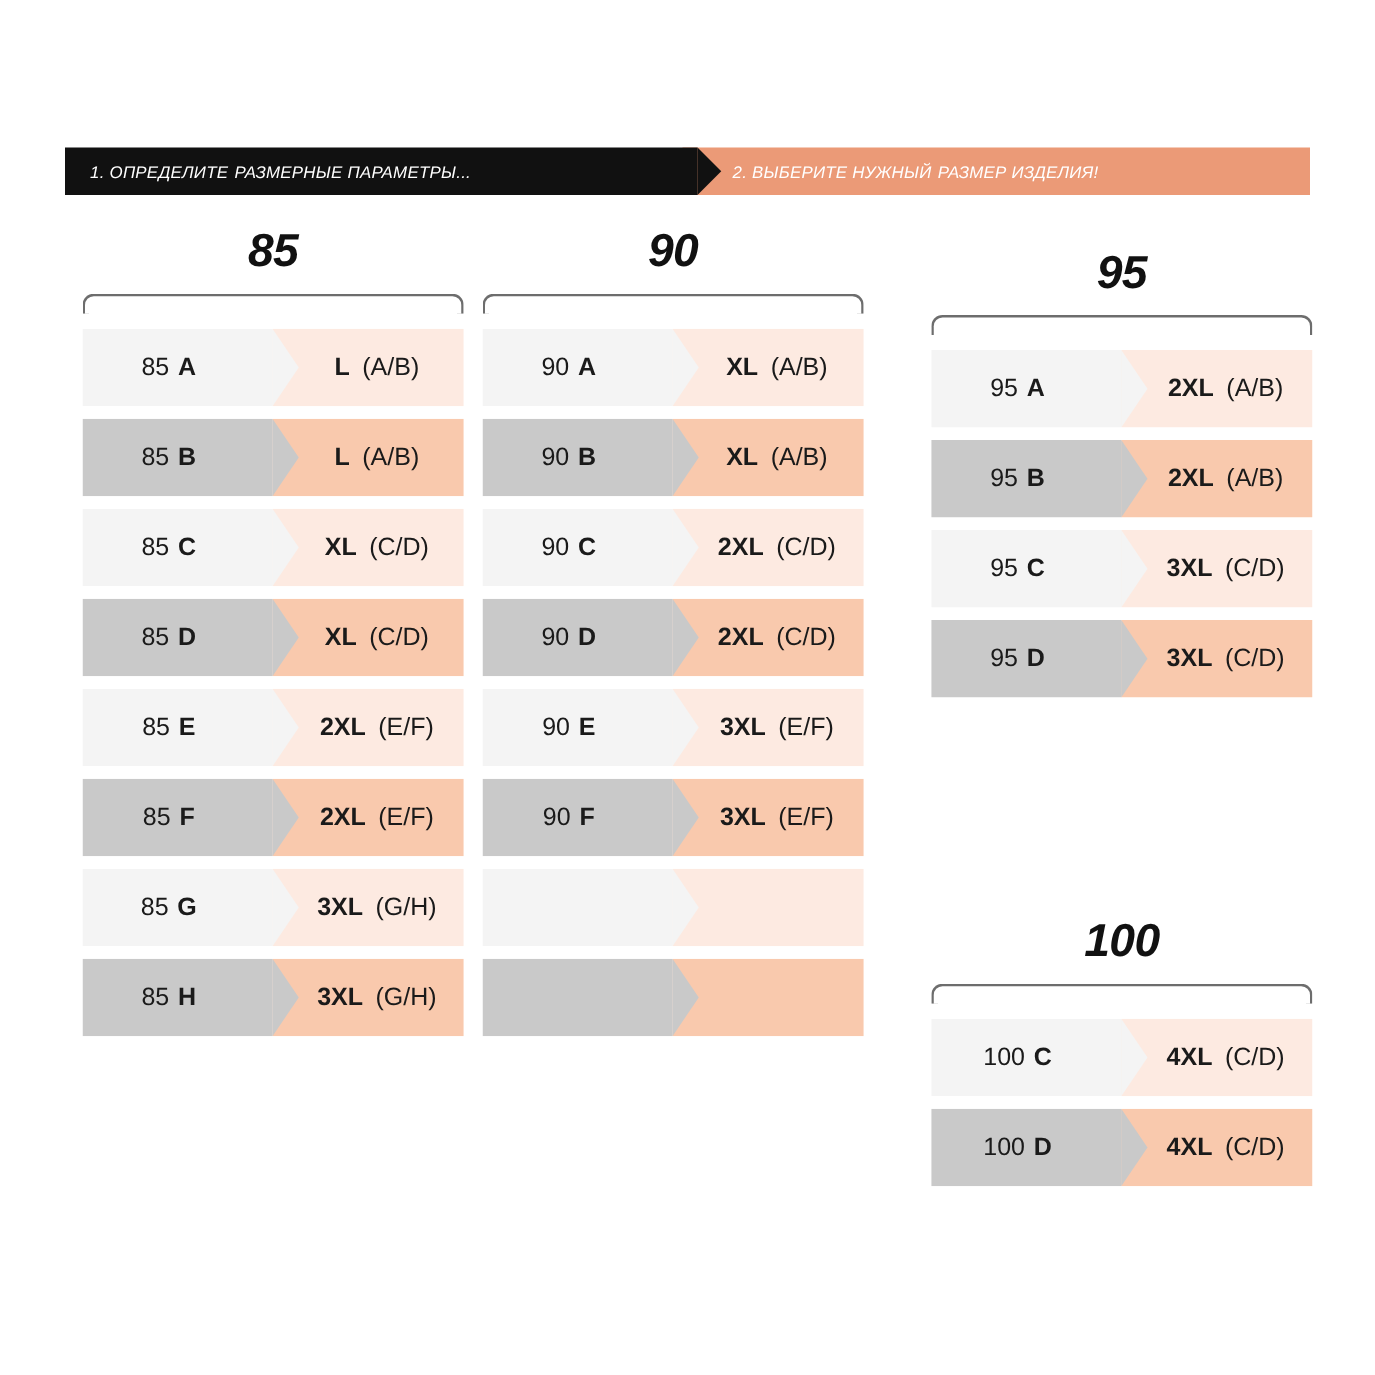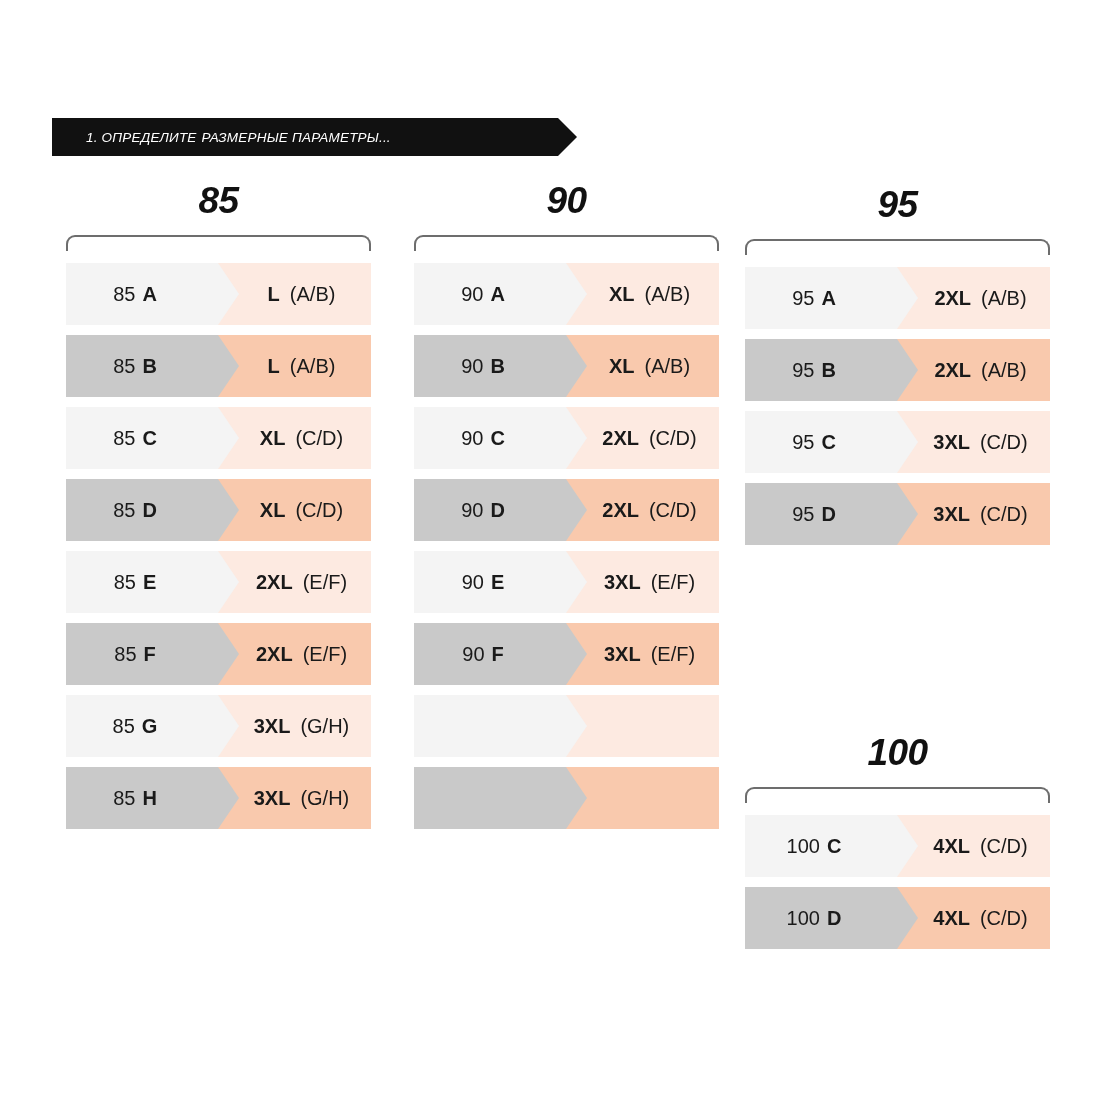--- a/index.html
+++ b/index.html
@@ -32,21 +32,21 @@
     align-items: center;
     font-size: 13.5px;
     letter-spacing: 0.2px;
     font-style: italic;
     white-space: nowrap;
   }
   .banner-step-1 {
     background: #111111;
     color: #ffffff;
     width: 506px;
-    padding-left: 34px;
+    padding-left: 20px;
     box-sizing: border-box;
     z-index: 2;
   }
   .banner-step-1::after {
     content: "";
     position: absolute;
     right: -19px;
     top: 0;
     width: 0;
     height: 0;
@@ -71,22 +71,22 @@
     position: absolute;
     left: 0;
     top: 175px;
     width: 1100px;
   }
   .col {
     position: absolute;
     width: 305px;
   }
   .col-1 { left: 66px; top: 0; }
-  .col-2 { left: 414px; top: 0; }
-  .col-3 { left: 745px; top: 4px; }
+  .col-2 { left: 386px; top: 0; }
+  .col-3 { left: 745px; top: 17px; }
   .col-4 { left: 745px; top: 552px; }
 
   .group-title {
     text-align: center;
     font-size: 37px;
     font-weight: bold;
     font-style: italic;
     letter-spacing: -0.5px;
     color: #111111;
     margin: 0;
@@ -172,20 +172,24 @@
   .row.empty .cell-right { color: transparent; }
 </style>
 </head>
 <body>
 
 <div class="banner">
   <div class="banner-step banner-step-1">
     <span class="light">1. ОПРЕДЕЛИТЕ</span>
     <span class="bold">РАЗМЕРНЫЕ ПАРАМЕТРЫ...</span>
   </div>
+  <div class="banner-step banner-step-2">
+    <span class="light">2. ВЫБЕРИТЕ НУЖНЫЙ</span>
+    <span class="bold">РАЗМЕР ИЗДЕЛИЯ!</span>
+  </div>
 </div>
 
 <div class="columns">
 
   <div class="col col-1">
     <div class="group-title">85</div>
     <div class="bracket"></div>
 
     <div class="row light">
       <div class="cell-left">

